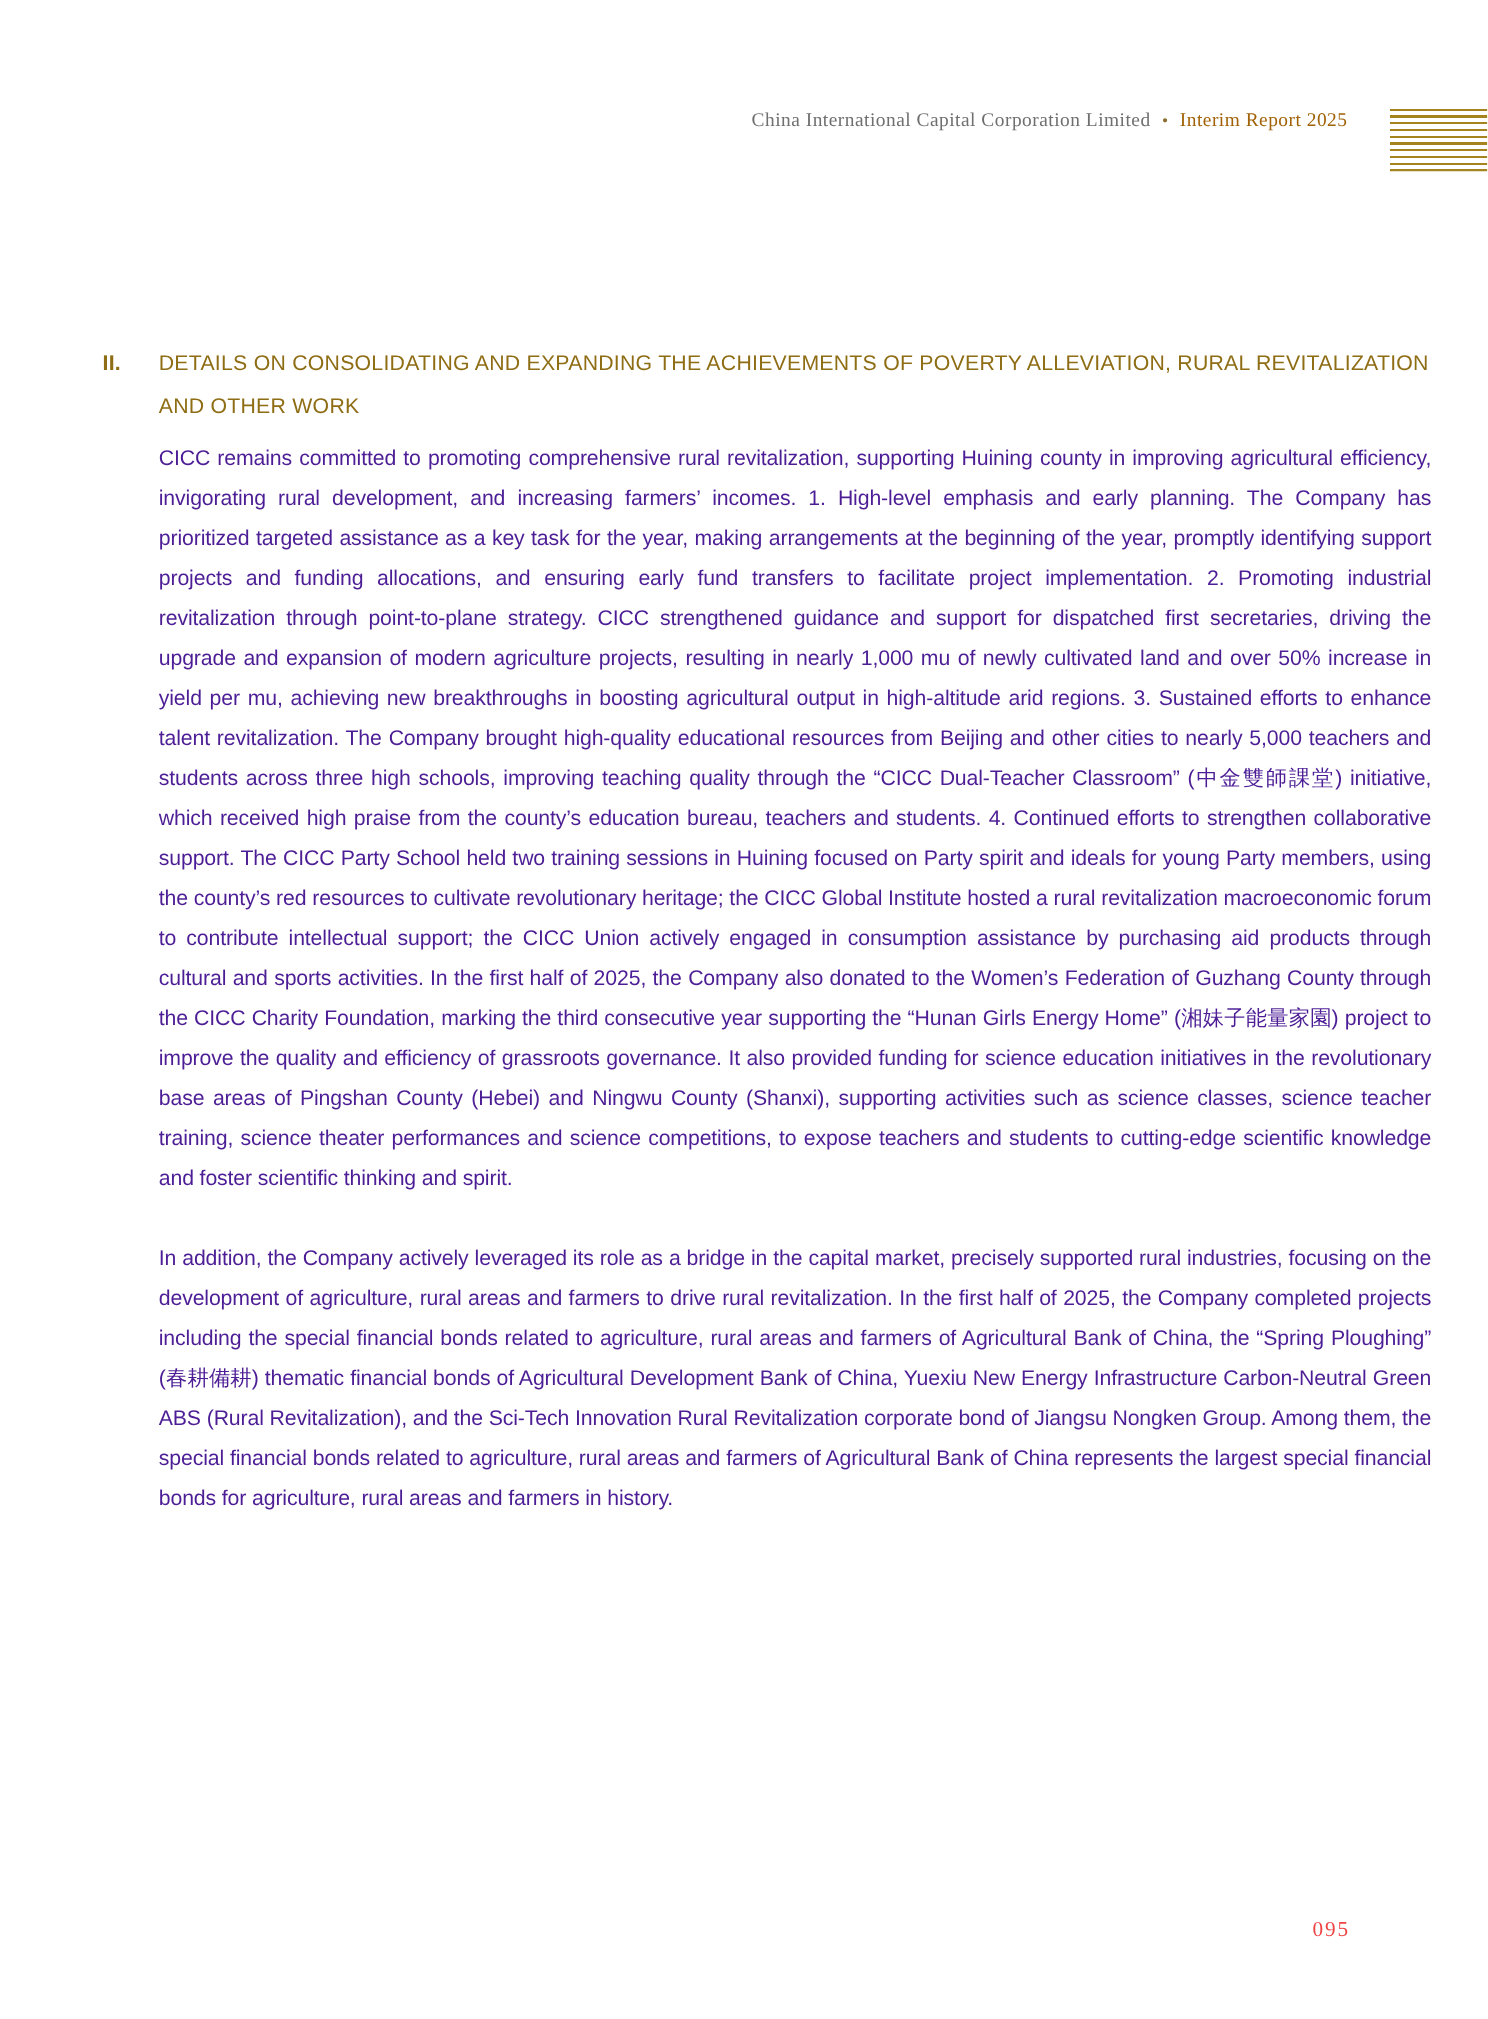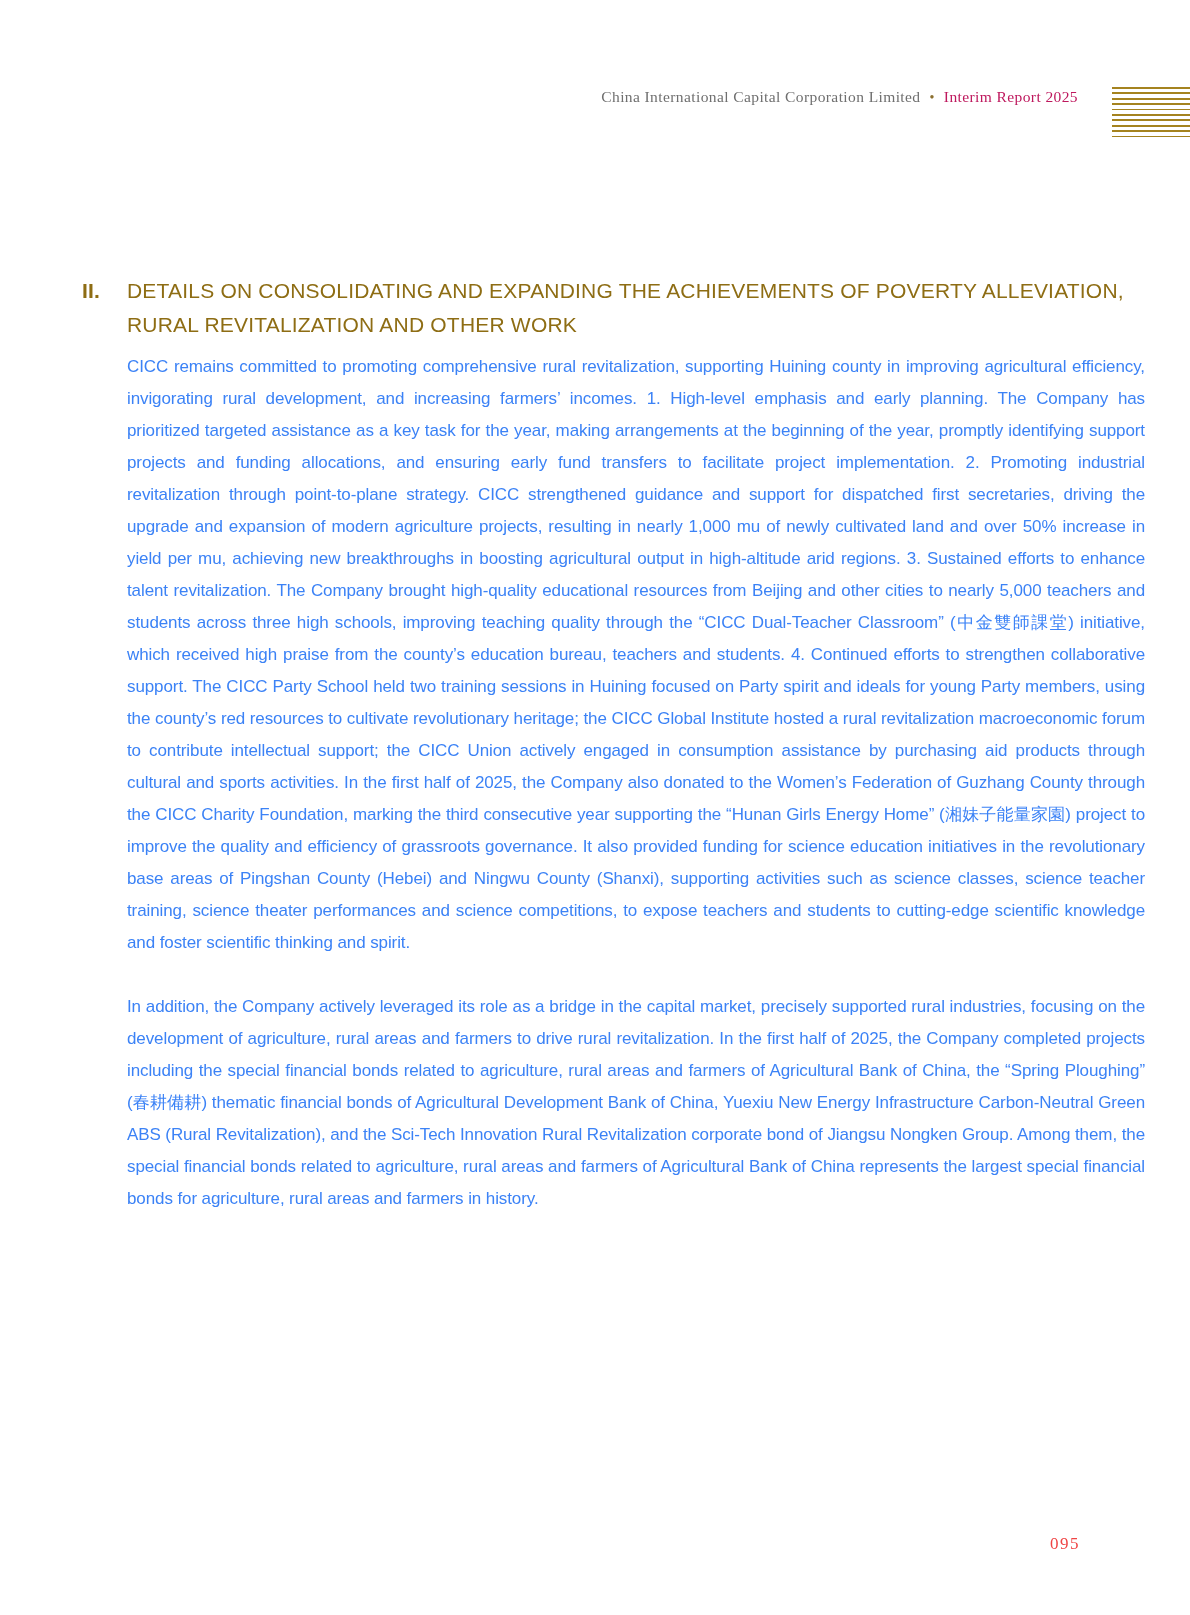--- a/index.html
+++ b/index.html
@@ -21,21 +21,21 @@
     font-size: 15.5px;
     letter-spacing: 0.4px;
     color: #6F6F6F;
     white-space: nowrap;
   }
   .running-header .sep {
     color: #8B6F2F;
     margin: 0 9px;
     font-size: 14px;
   }
-  .running-header .report { color: #be185d; margin-top: 24px; }
+  .running-header .report { color: #a16207; margin-top: 24px; }
 
   
   .deco-lines {
     position: absolute;
     top: 87px;
     right: 0;
     width: 78px;
     height: 50px;
     background: repeating-linear-gradient(
       to bottom,
@@ -48,38 +48,38 @@
   .content {
     position: absolute;
     left: 82px;
     top: 274px;
     width: 1063px;
   }
   .section-heading {
     display: flex;
     color: #8E6D14;
     font-weight: bold;
-    font-size: 21px;
+    font-size: 17px;
     line-height: 34px;
     letter-spacing: 0.2px;
     margin-bottom: 9px;
   }
   .section-heading .num { flex: none; width: 45px; }
   .section-heading h2 {
     margin: 0;
     font-size: inherit;
     font-weight: normal;
     line-height: inherit;
   }
   p.body-para {
     margin: 0 0 32px 0;
     padding-left: 45px;
     font-size: 17px;
     line-height: 32px;
-    color: #3b82f6;
+    color: #4c1d95;
     letter-spacing: -0.1px;
     text-align: justify;
   }
 
   
   .folio {
     position: absolute;
     right: 110px;
     bottom: 61px;
     font-family: "Liberation Serif", "DejaVu Serif", serif;

